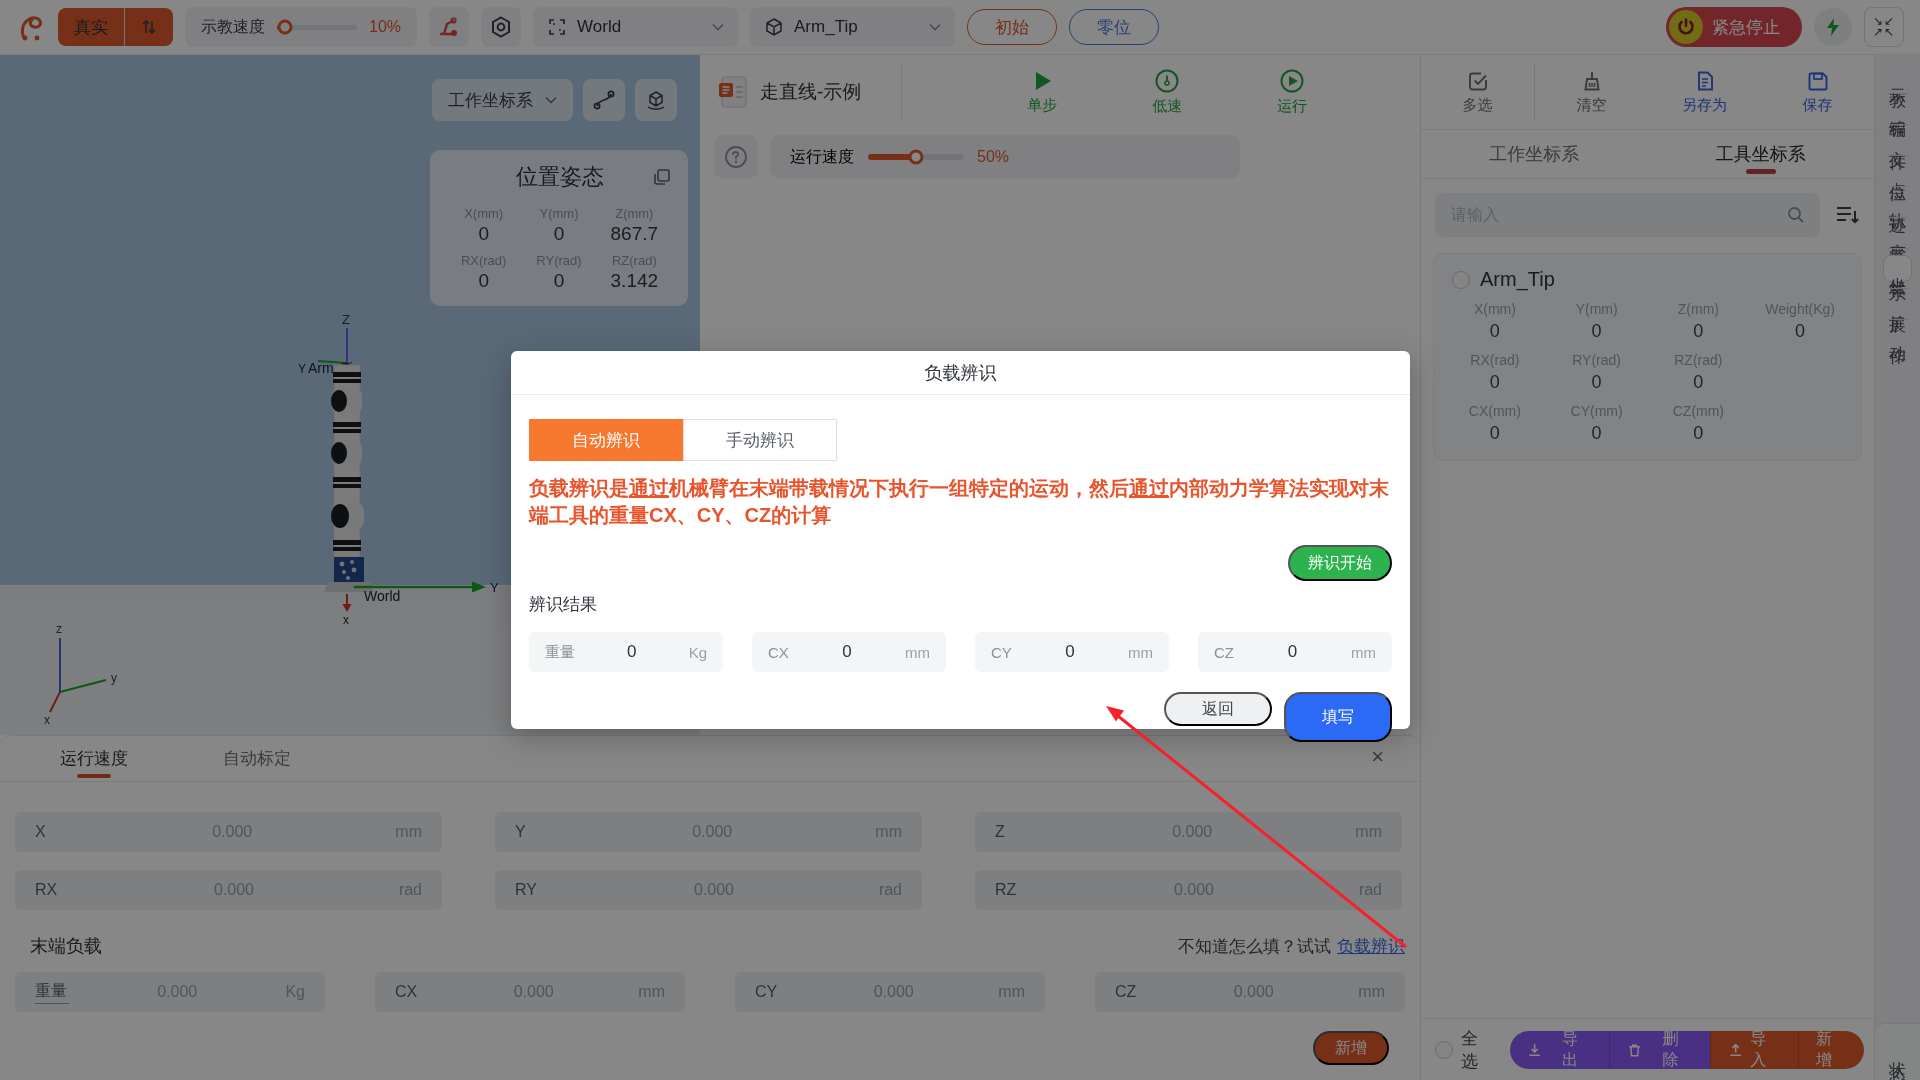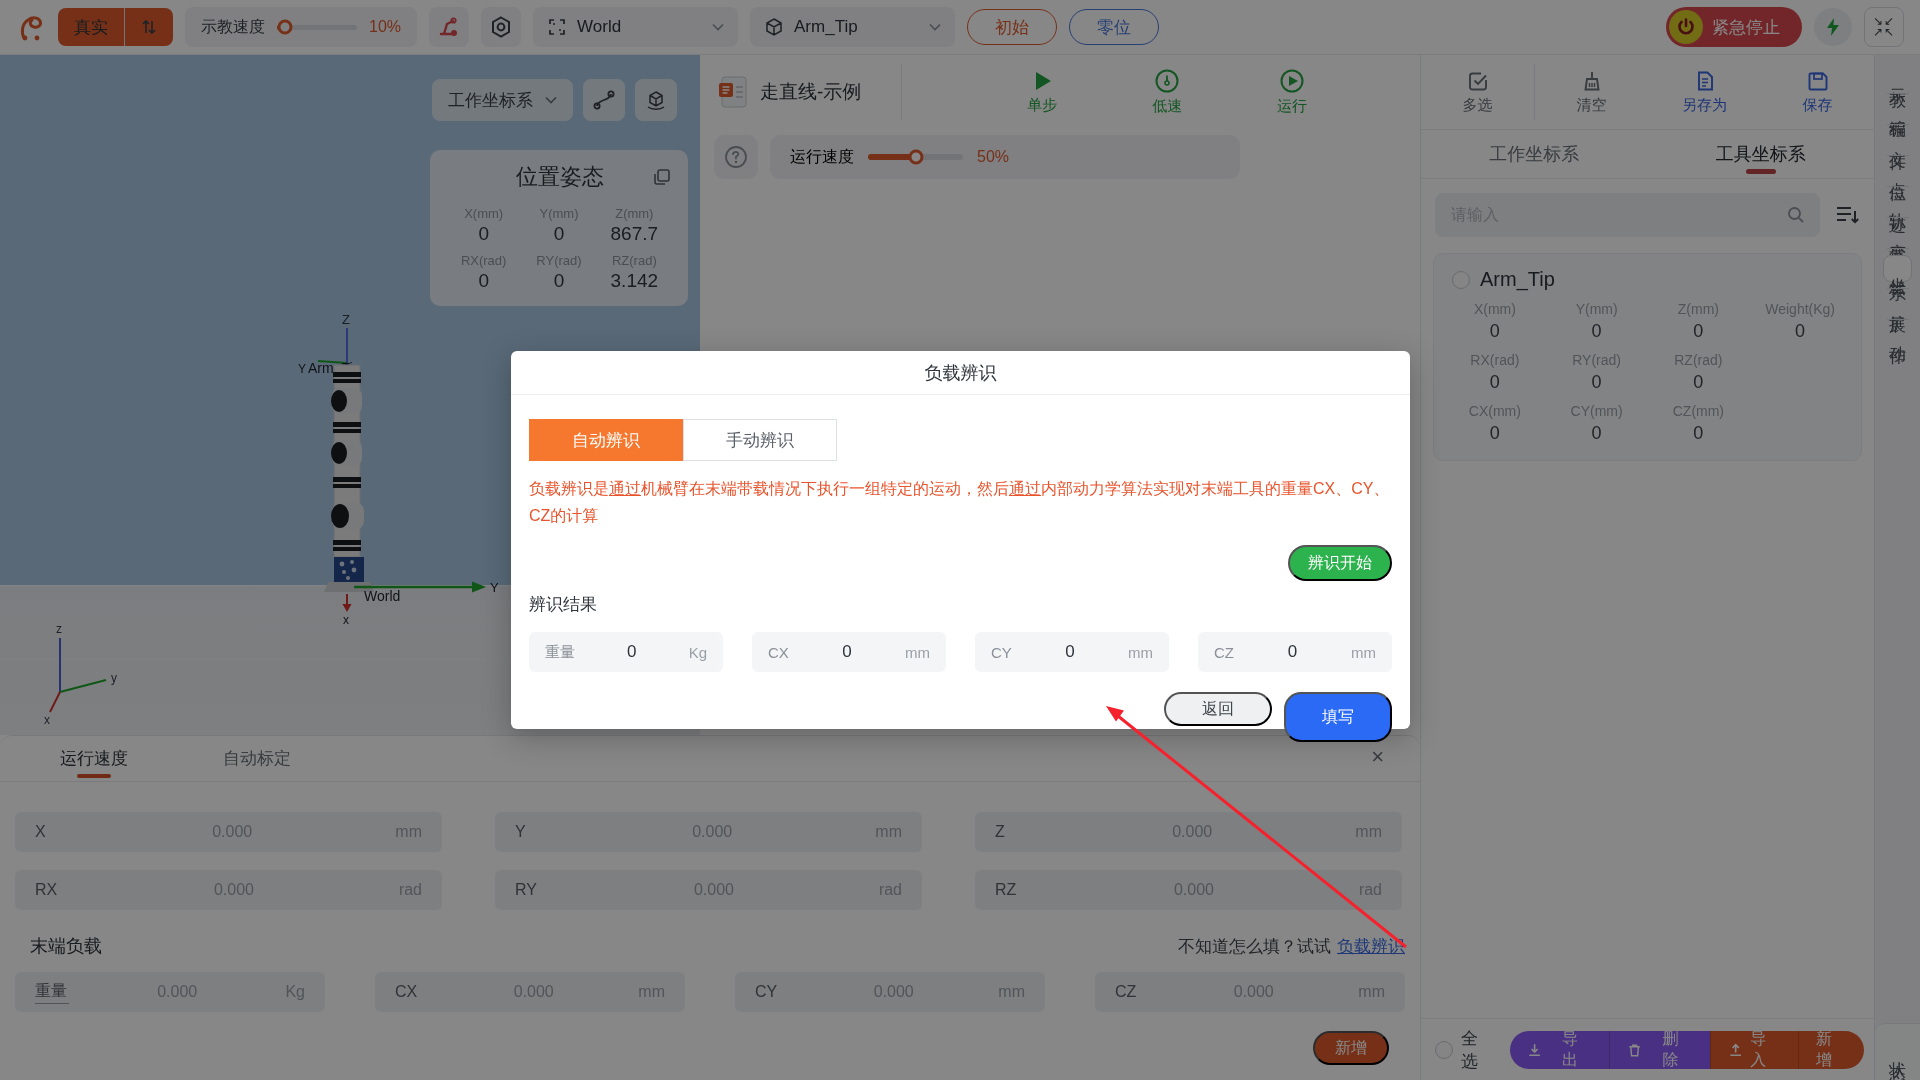--- a/index.html
+++ b/index.html
@@ -146,21 +146,21 @@
   .overlay{position:absolute;inset:0;background:rgba(0,0,0,.47);z-index:40;}
   .modal{position:absolute;left:511px;top:351px;width:899px;height:378px;background:#fff;z-index:50;
          border-radius:6px;box-shadow:0 8px 30px rgba(0,0,0,.25);}
   .m-title{height:44px;line-height:44px;text-align:center;font-size:18px;color:#2f343c;
            border-bottom:1px solid #ececf0;}
   .m-body{padding:24px 18px 0;}
   .m-tabs{display:flex;}
   .m-tab{width:154px;height:42px;display:flex;align-items:center;justify-content:center;font-size:17px;}
   .m-tab.active{background:#F5782E;color:#fff;}
   .m-tab.plain{border:1px solid #dcdfe6;color:#5a6068;background:#fff;}
-  .m-desc{margin-top:14px;font-size:16px;line-height:27px;color:#E8542C;}
+  .m-desc{margin-top:14px;font-size:20px;line-height:27px;color:#E8542C;font-weight:bold;}
   .m-desc .u{text-decoration:underline;}
   .m-start-row{display:flex;justify-content:flex-end;margin-top:16px;}
   .m-start{height:36px;padding:0 18px;border-radius:18px;background:#2CB34D;color:#fff;font-size:16px;
            display:flex;align-items:center;}
   .m-result{margin-top:12px;font-size:17px;color:#2f343c;}
   .m-fields{display:flex;gap:29px;margin-top:16px;}
   .m-field{width:194px;height:40px;background:#f4f5f7;border-radius:6px;display:flex;align-items:center;padding:0 16px;}
   .m-field .fl{font-size:15px;color:#8a9099;}
   .m-field .fv{flex:1;text-align:center;font-size:17px;color:#2f343c;}
   .m-field .fu{font-size:15px;color:#9aa0a8;}

